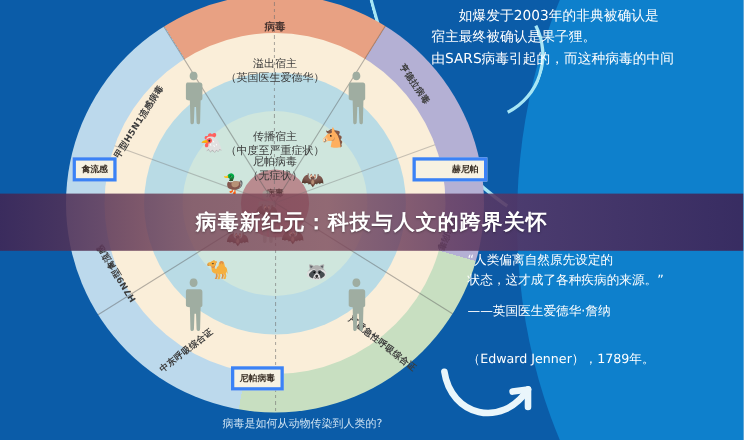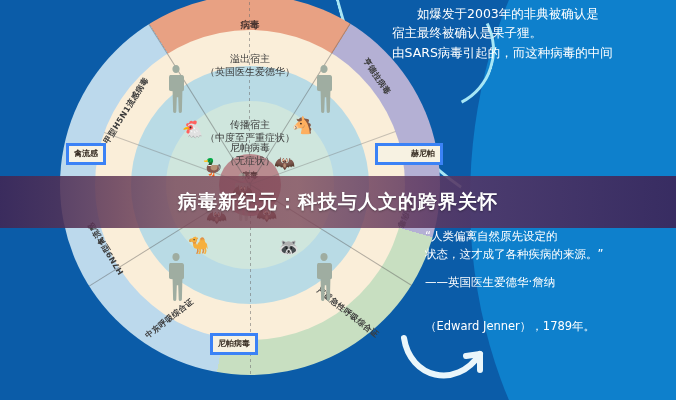--- a/index.html
+++ b/index.html
@@ -310,18 +310,19 @@
     <p>由SARS病毒引起的，而这种病毒的中间</p>
   </div>
 
   <div class="body-text" id="quote">
     <div class="q">“人类偏离自然原先设定的</div>
     <div class="q">状态，这才成了各种疾病的来源。”</div>
     <div class="attr">——英国医生爱德华·詹纳</div>
     <div class="attr2">（Edward Jenner），1789年。</div>
   </div>
 
+  <div id="caption">病毒是如何从动物传染到人类的?</div>
 
   <div id="banner">
     <div id="banner-title">病毒新纪元：科技与人文的跨界关怀</div>
   </div>
 
 </div>
 
 </body></html>

